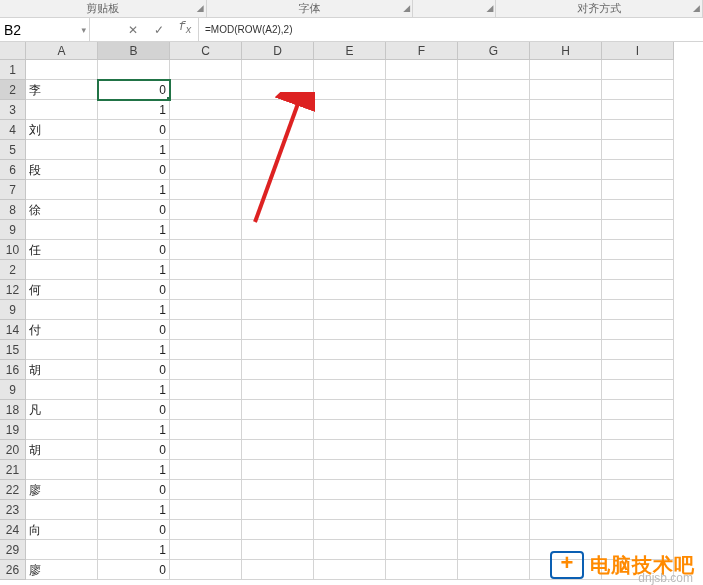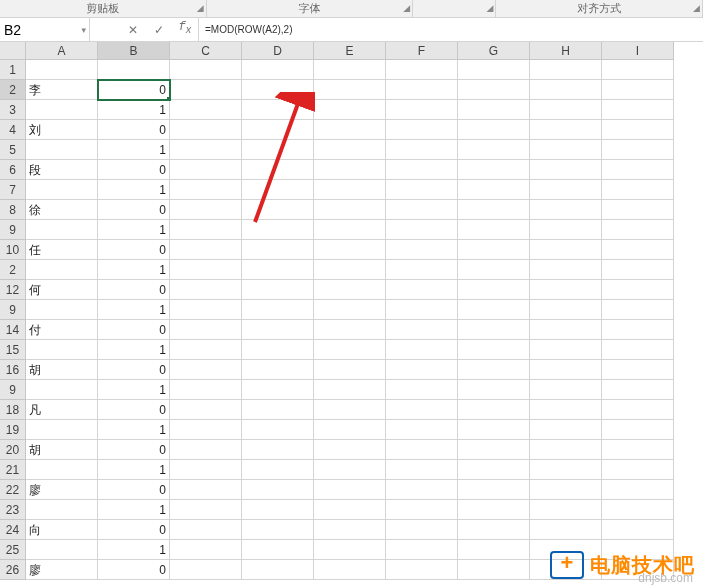--- a/index.html
+++ b/index.html
@@ -286,21 +286,21 @@
       <div class="rowh">15</div>
       <div class="rowh">16</div>
       <div class="rowh">9</div>
       <div class="rowh">18</div>
       <div class="rowh">19</div>
       <div class="rowh">20</div>
       <div class="rowh">21</div>
       <div class="rowh">22</div>
       <div class="rowh">23</div>
       <div class="rowh">24</div>
-      <div class="rowh">25</div>
+      <div class="rowh">29</div>
       <div class="rowh">26</div>
     </div>
   <div class="cells" id="cells">
       <div class="row">
         <div class="cell txt"></div>
         <div class="cell num"></div>
         <div class="cell"></div>
         <div class="cell"></div>
         <div class="cell"></div>
         <div class="cell"></div>

